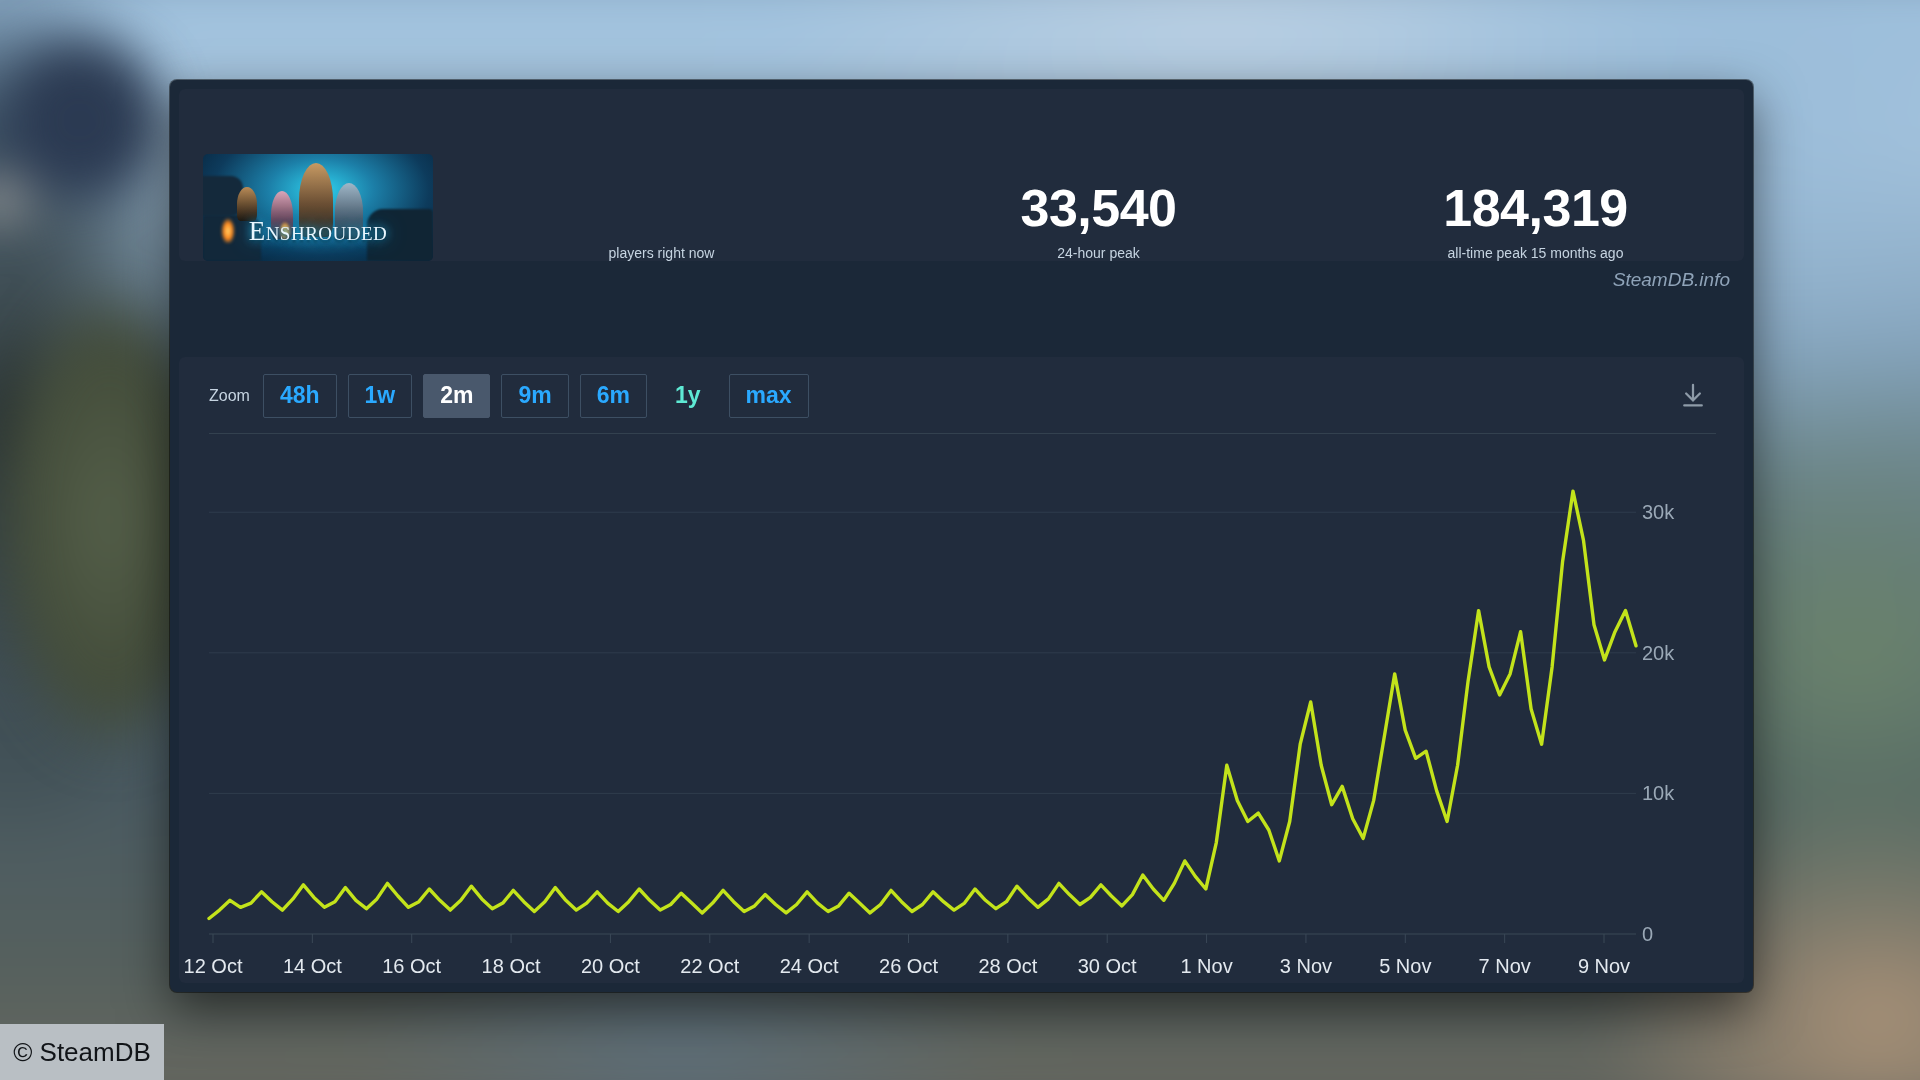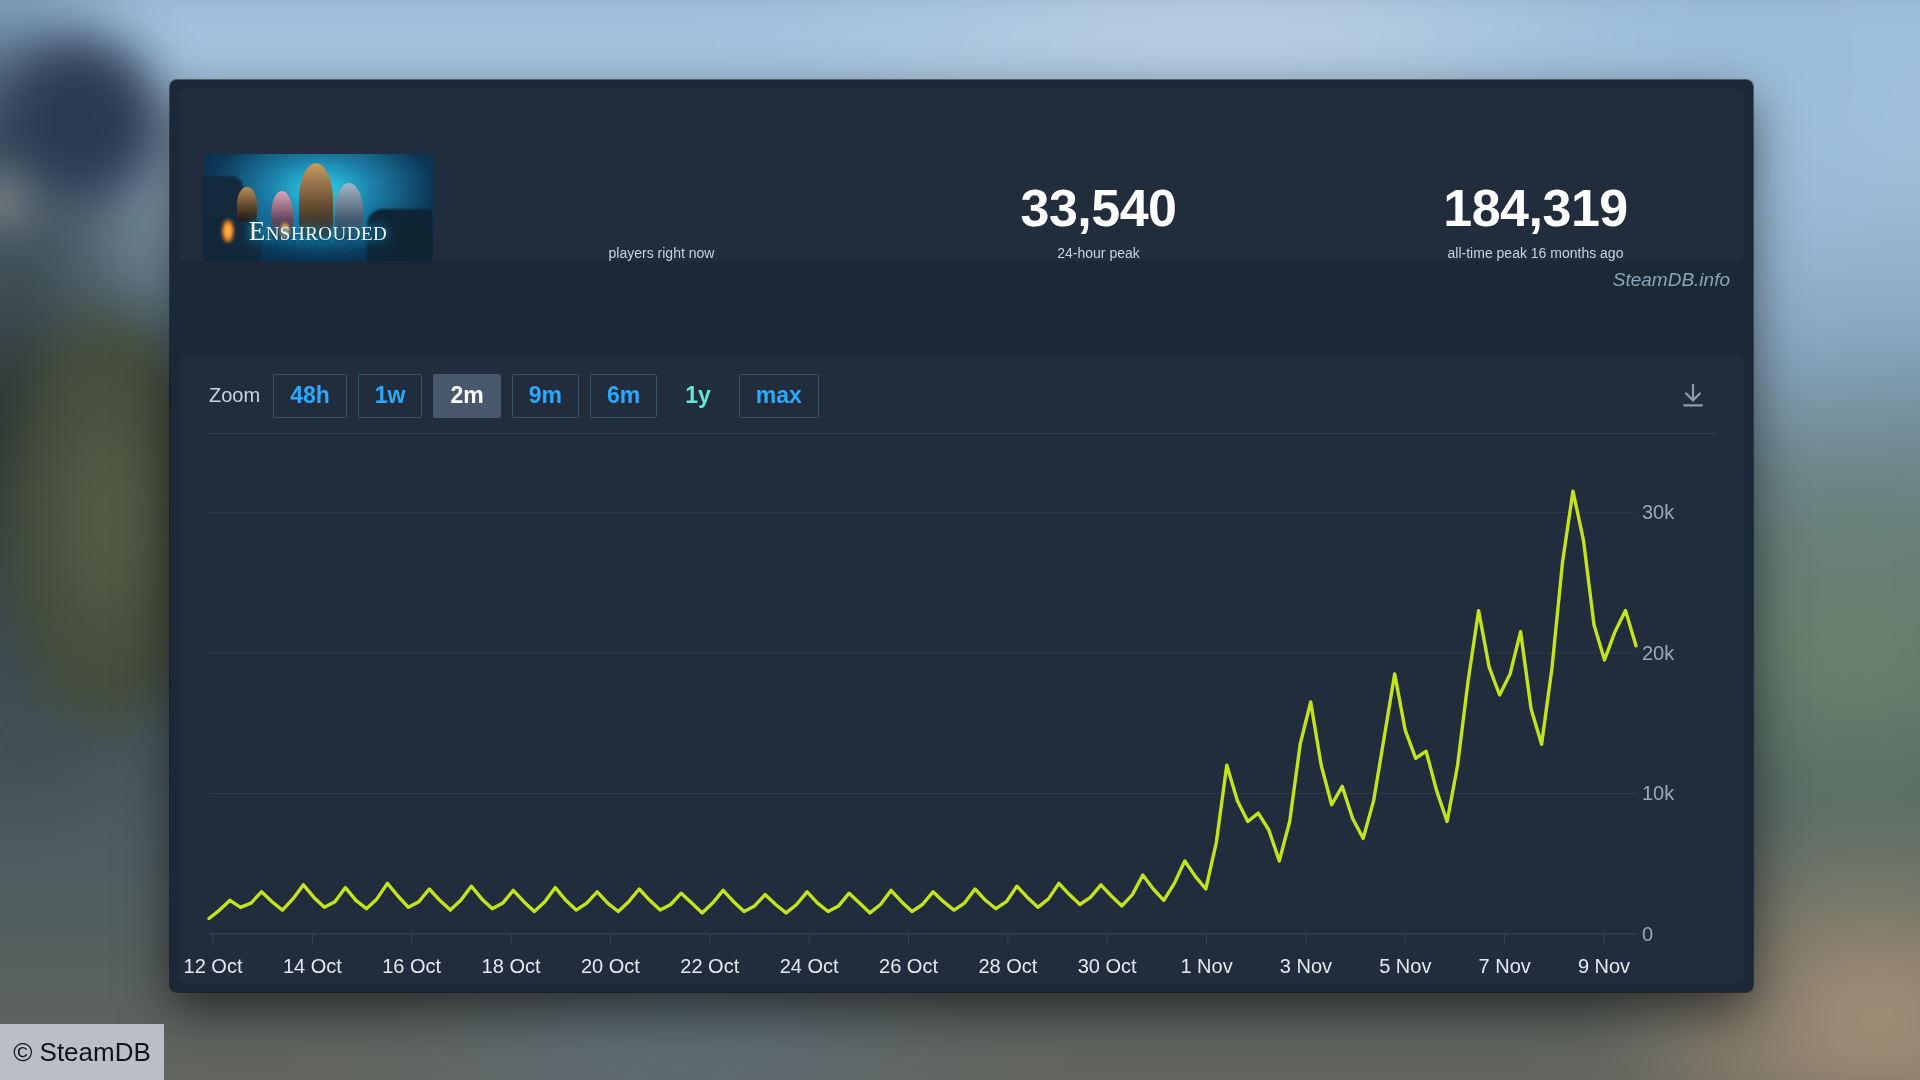--- a/index.html
+++ b/index.html
@@ -137,21 +137,21 @@
     border-radius: 6px;
   }
 
   
   #toolbar {
     position: absolute; left: 0; right: 0; top: 0; height: 77px;
     display: flex; align-items: center;
     padding: 0 28px 0 30px;
   }
   #zoom-label {
-    font-size: 20px; color: #c6d4e1; margin-right: 13px;
+    font-size: 16px; color: #c6d4e1; margin-right: 13px;
   }
   .rb {
     height: 44px;
     min-width: 57px;
     padding: 0 16px;
     margin-right: 11px;
     border-radius: 2px;
     border: 1px solid #3d4f63;
     background: transparent;
     color: #2aa9ff;
@@ -228,21 +228,21 @@
       <div class="stat-label">players right now</div>
     </div>
 
     <div class="stat">
       <div class="stat-value">33,540</div>
       <div class="stat-label">24-hour peak</div>
     </div>
 
     <div class="stat">
       <div class="stat-value">184,319</div>
-      <div class="stat-label">all-time peak 16 months ago</div>
+      <div class="stat-label">all-time peak 15 months ago</div>
     </div>
 
     <div id="watermark">SteamDB.info</div>
   </div>
 
   <div id="chart-panel">
 
     <div id="toolbar">
       <span id="zoom-label">Zoom</span>
       <div class="rb">48h</div>

